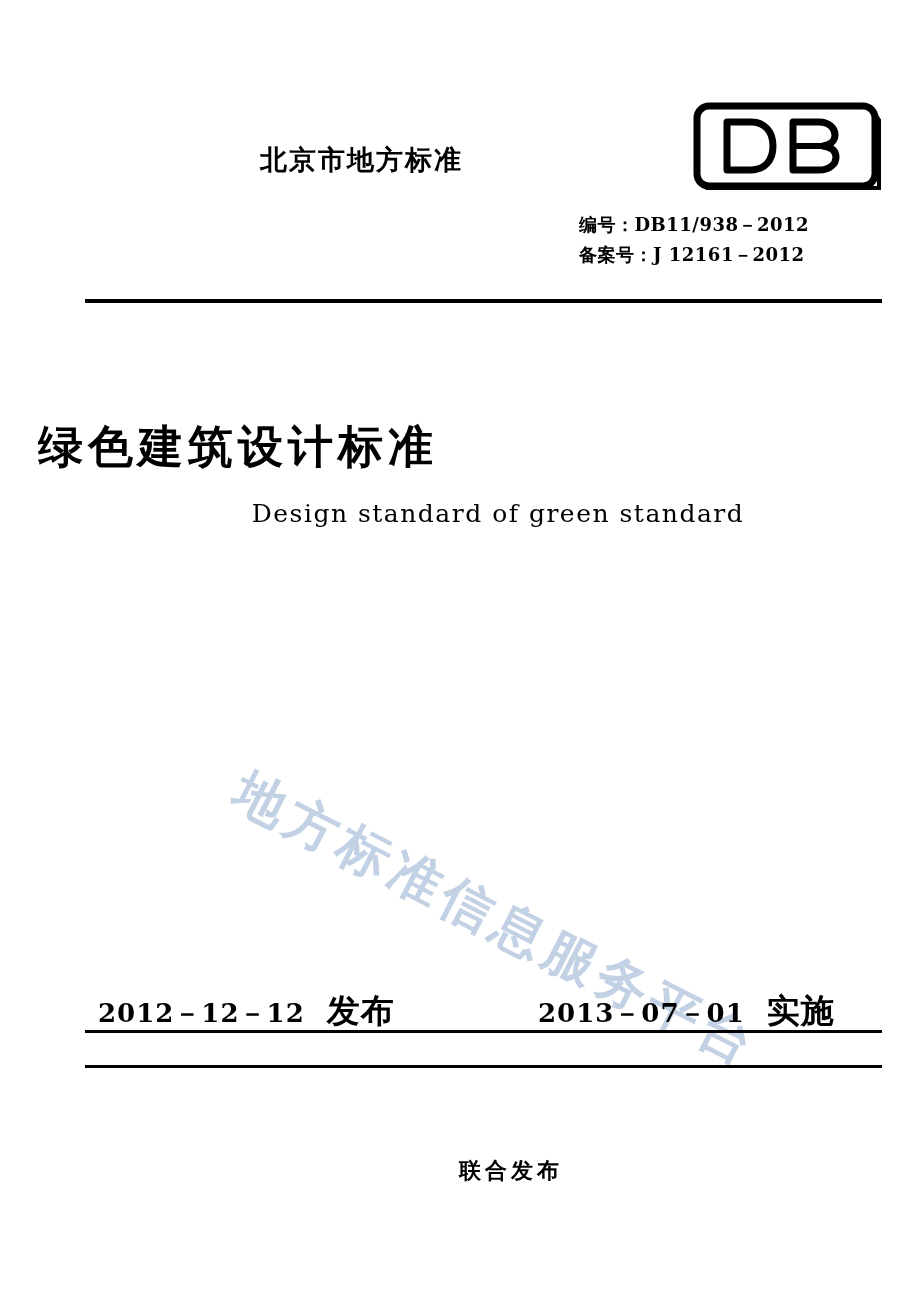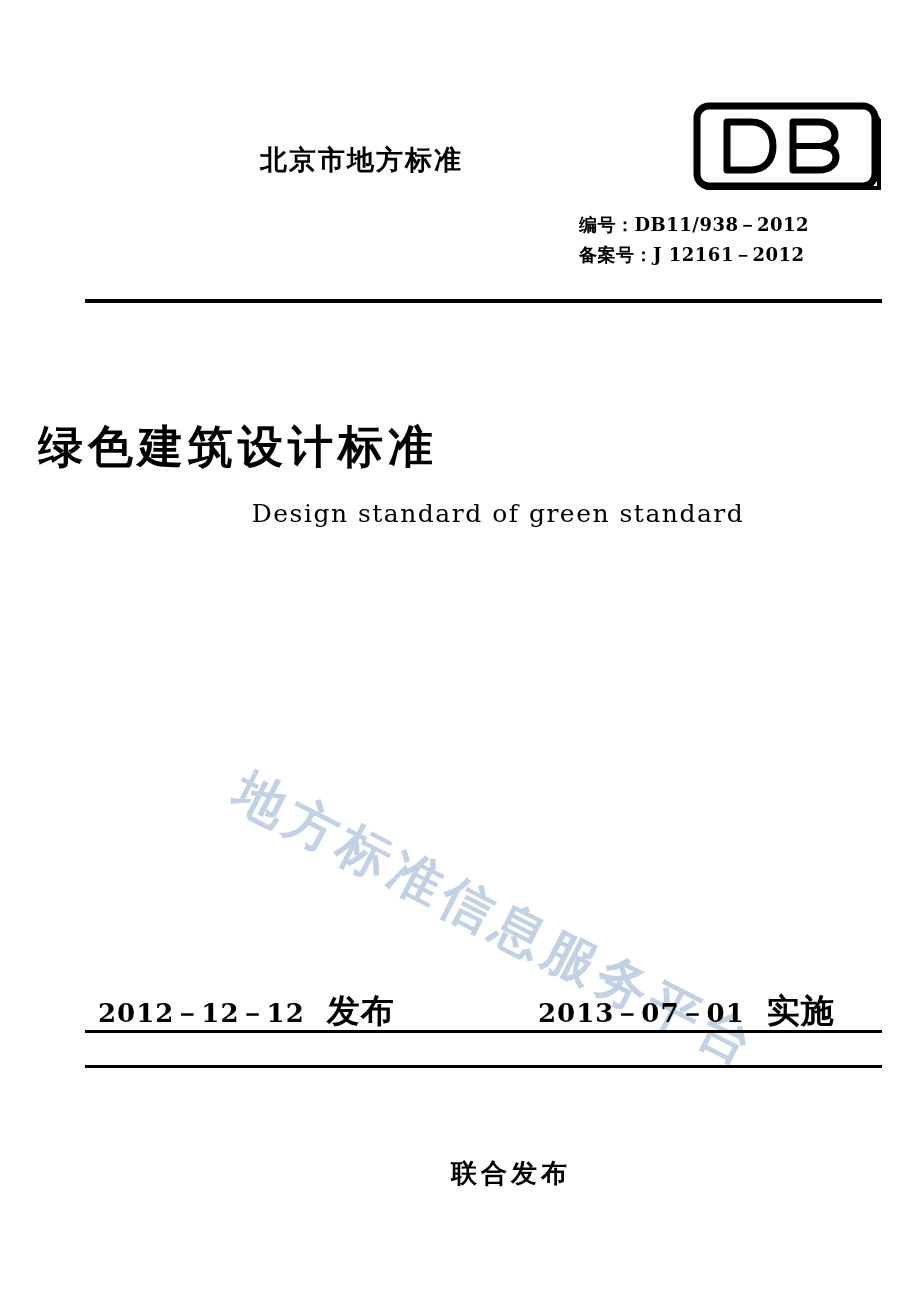--- a/index.html
+++ b/index.html
@@ -158,21 +158,21 @@
     font-weight: bold;
     font-size: 26px;
     line-height: 40px;
     letter-spacing: 4px;
     color: #000;
     text-align: left;
   }
   .pub-joint {
     font-family: "DejaVu Sans", sans-serif;
     font-weight: bold;
-    font-size: 26px;
+    font-size: 22px;
     letter-spacing: 4px;
     color: #000;
     margin-left: 26px;
     padding-top: 26px;
   }
 </style>
 </head>
 <body>
 
 <div class="page">

